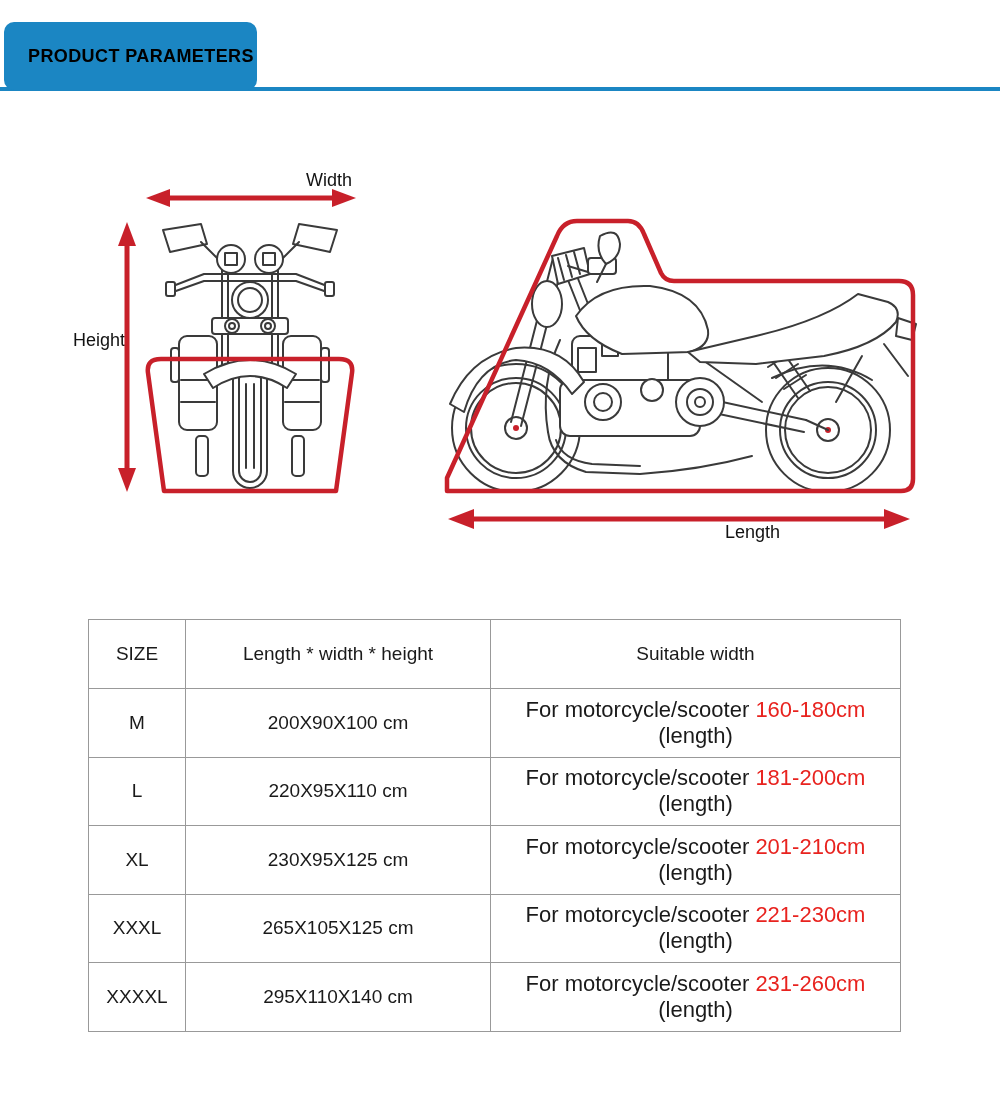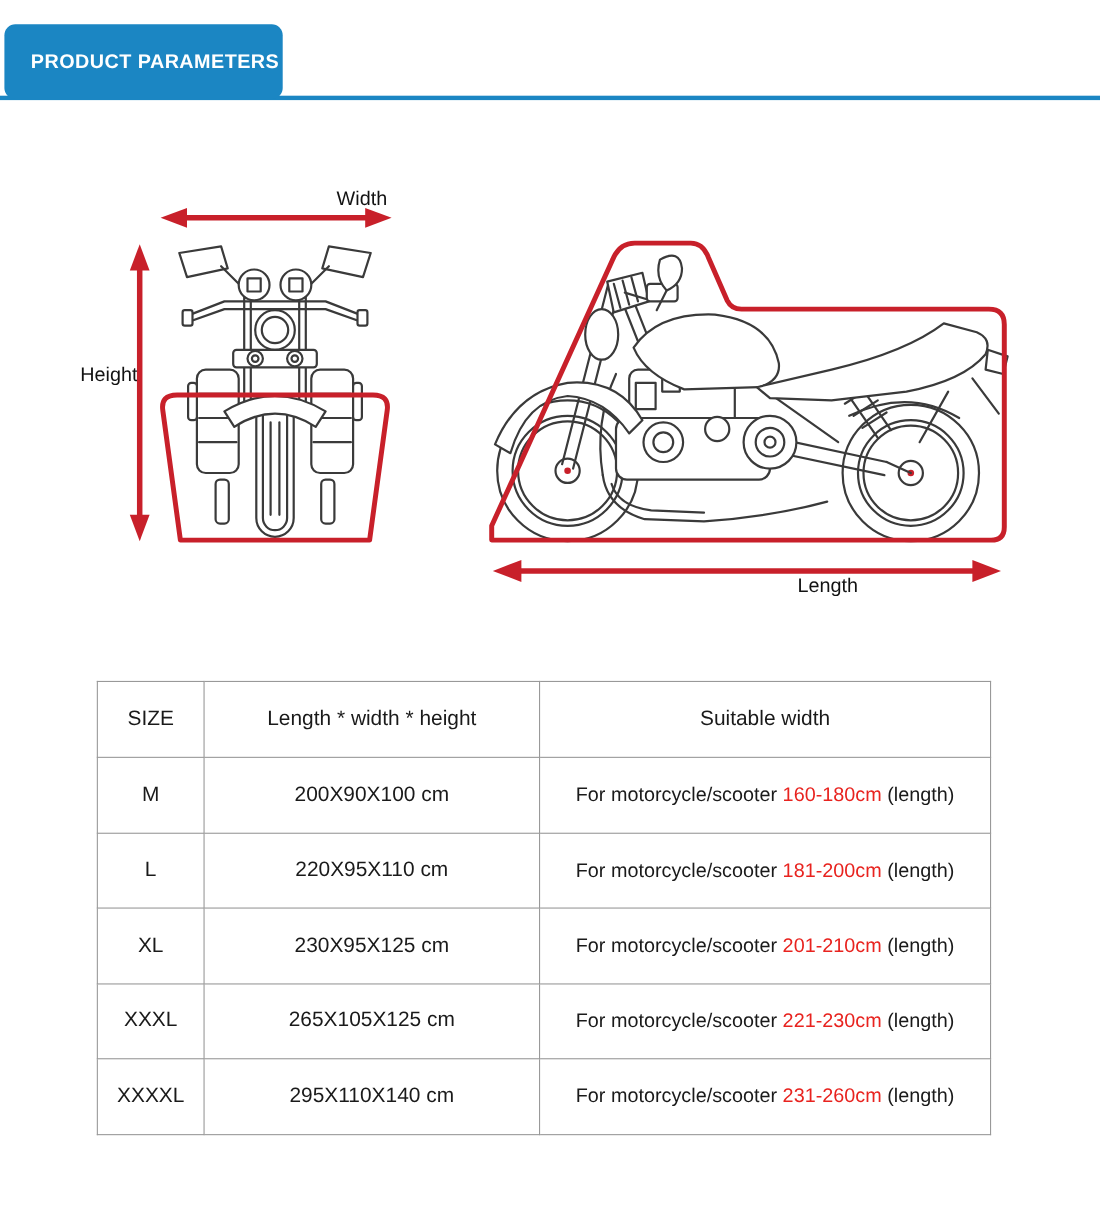--- a/index.html
+++ b/index.html
@@ -14,21 +14,21 @@
   .accent-rule {
     position:absolute; left:0; top:87px; width:1000px; height:4px;
     background:#1b86c3;
   }
   .title-badge {
     position:absolute; left:4px; top:22px; width:253px; height:68px;
     background:#1b86c3; border-radius:10px;
     display:flex; align-items:center; padding-left:24px;
   }
   .title-badge span {
-    color:#ffffff; font-size:18px; font-weight:bold; letter-spacing:0.4px;
+    color:#000000; font-size:18px; font-weight:bold; letter-spacing:0.4px;
   }
 
   
   #diagram-svg { position:absolute; left:0; top:140px; width:1000px; height:420px; }
   .dim-label {
     position:absolute; color:#121212; font-size:18px; text-align:right;
   }
   #width-label  { left:147px; top:170px; width:205px; }
   #height-label { left:35px;  top:330px; width:90px;  }
   #length-label { left:580px; top:522px; width:200px; }
@@ -46,21 +46,21 @@
   }
   .size-table th, .size-table td {
     border:1px solid #999999; text-align:center; vertical-align:middle;
     color:#1a1a1a; font-weight:normal; background:#ffffff;
   }
   .size-table th { height:69px; font-size:19px; }
   .size-table td { height:68.5px; font-size:19px; }
   .col-size { width:97px; }
   .col-dims { width:305px; }
   .col-suit { width:410px; }
-  .size-table td.suit-cell { font-size:18px; }
+  .size-table td.suit-cell { font-size:22px; }
   .range-red { color:#e8231f; }
 </style>
 </head>
 <body>
 
 <div id="stage">
 
   <div class="accent-rule"></div>
   <div class="title-badge">
     <span>PRODUCT PARAMETERS</span>

